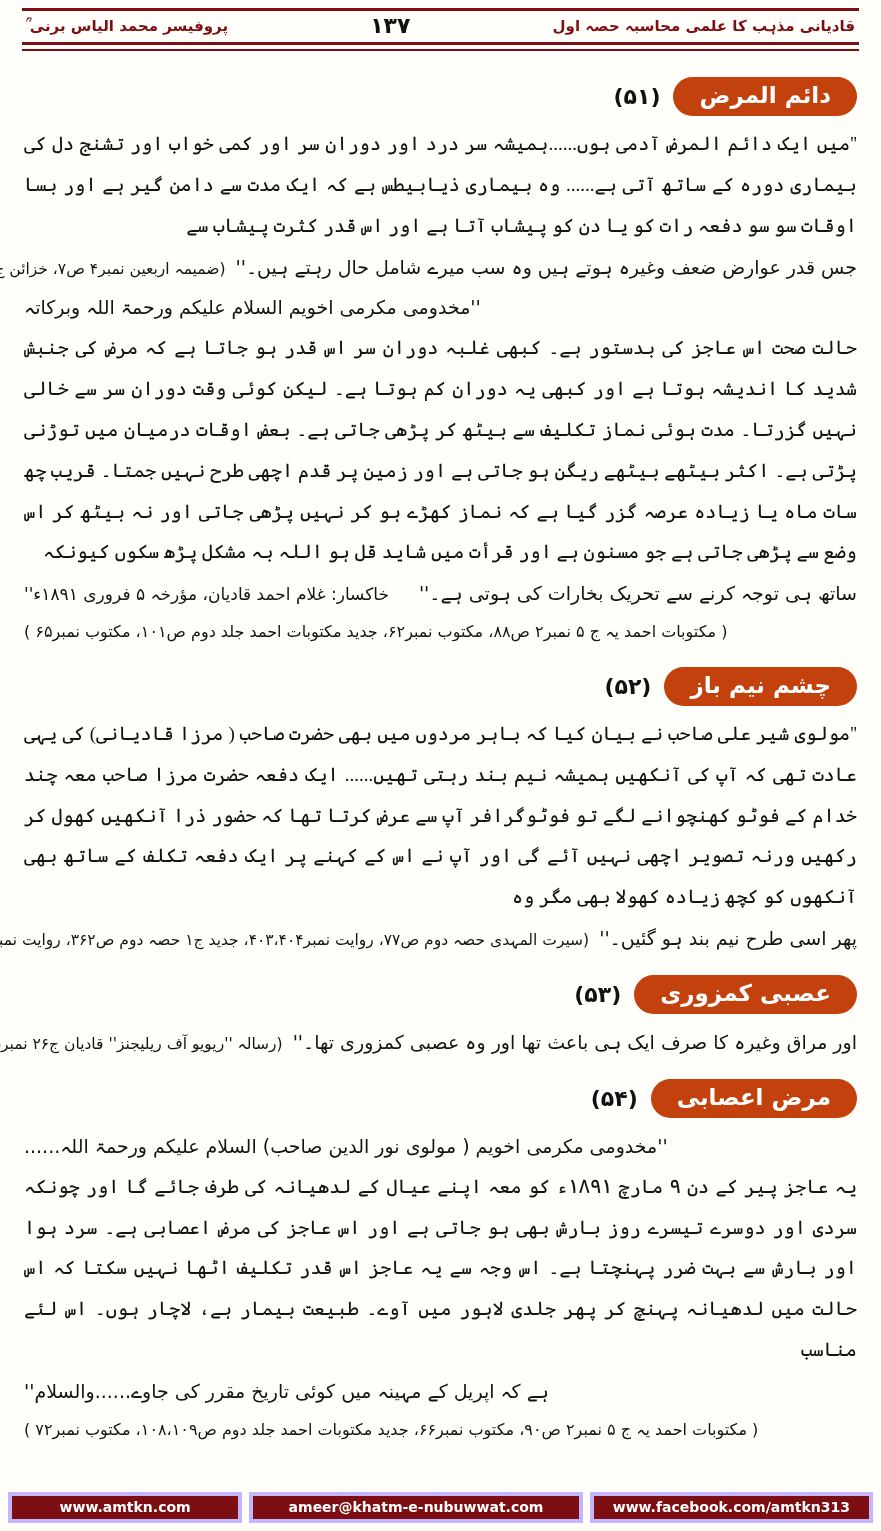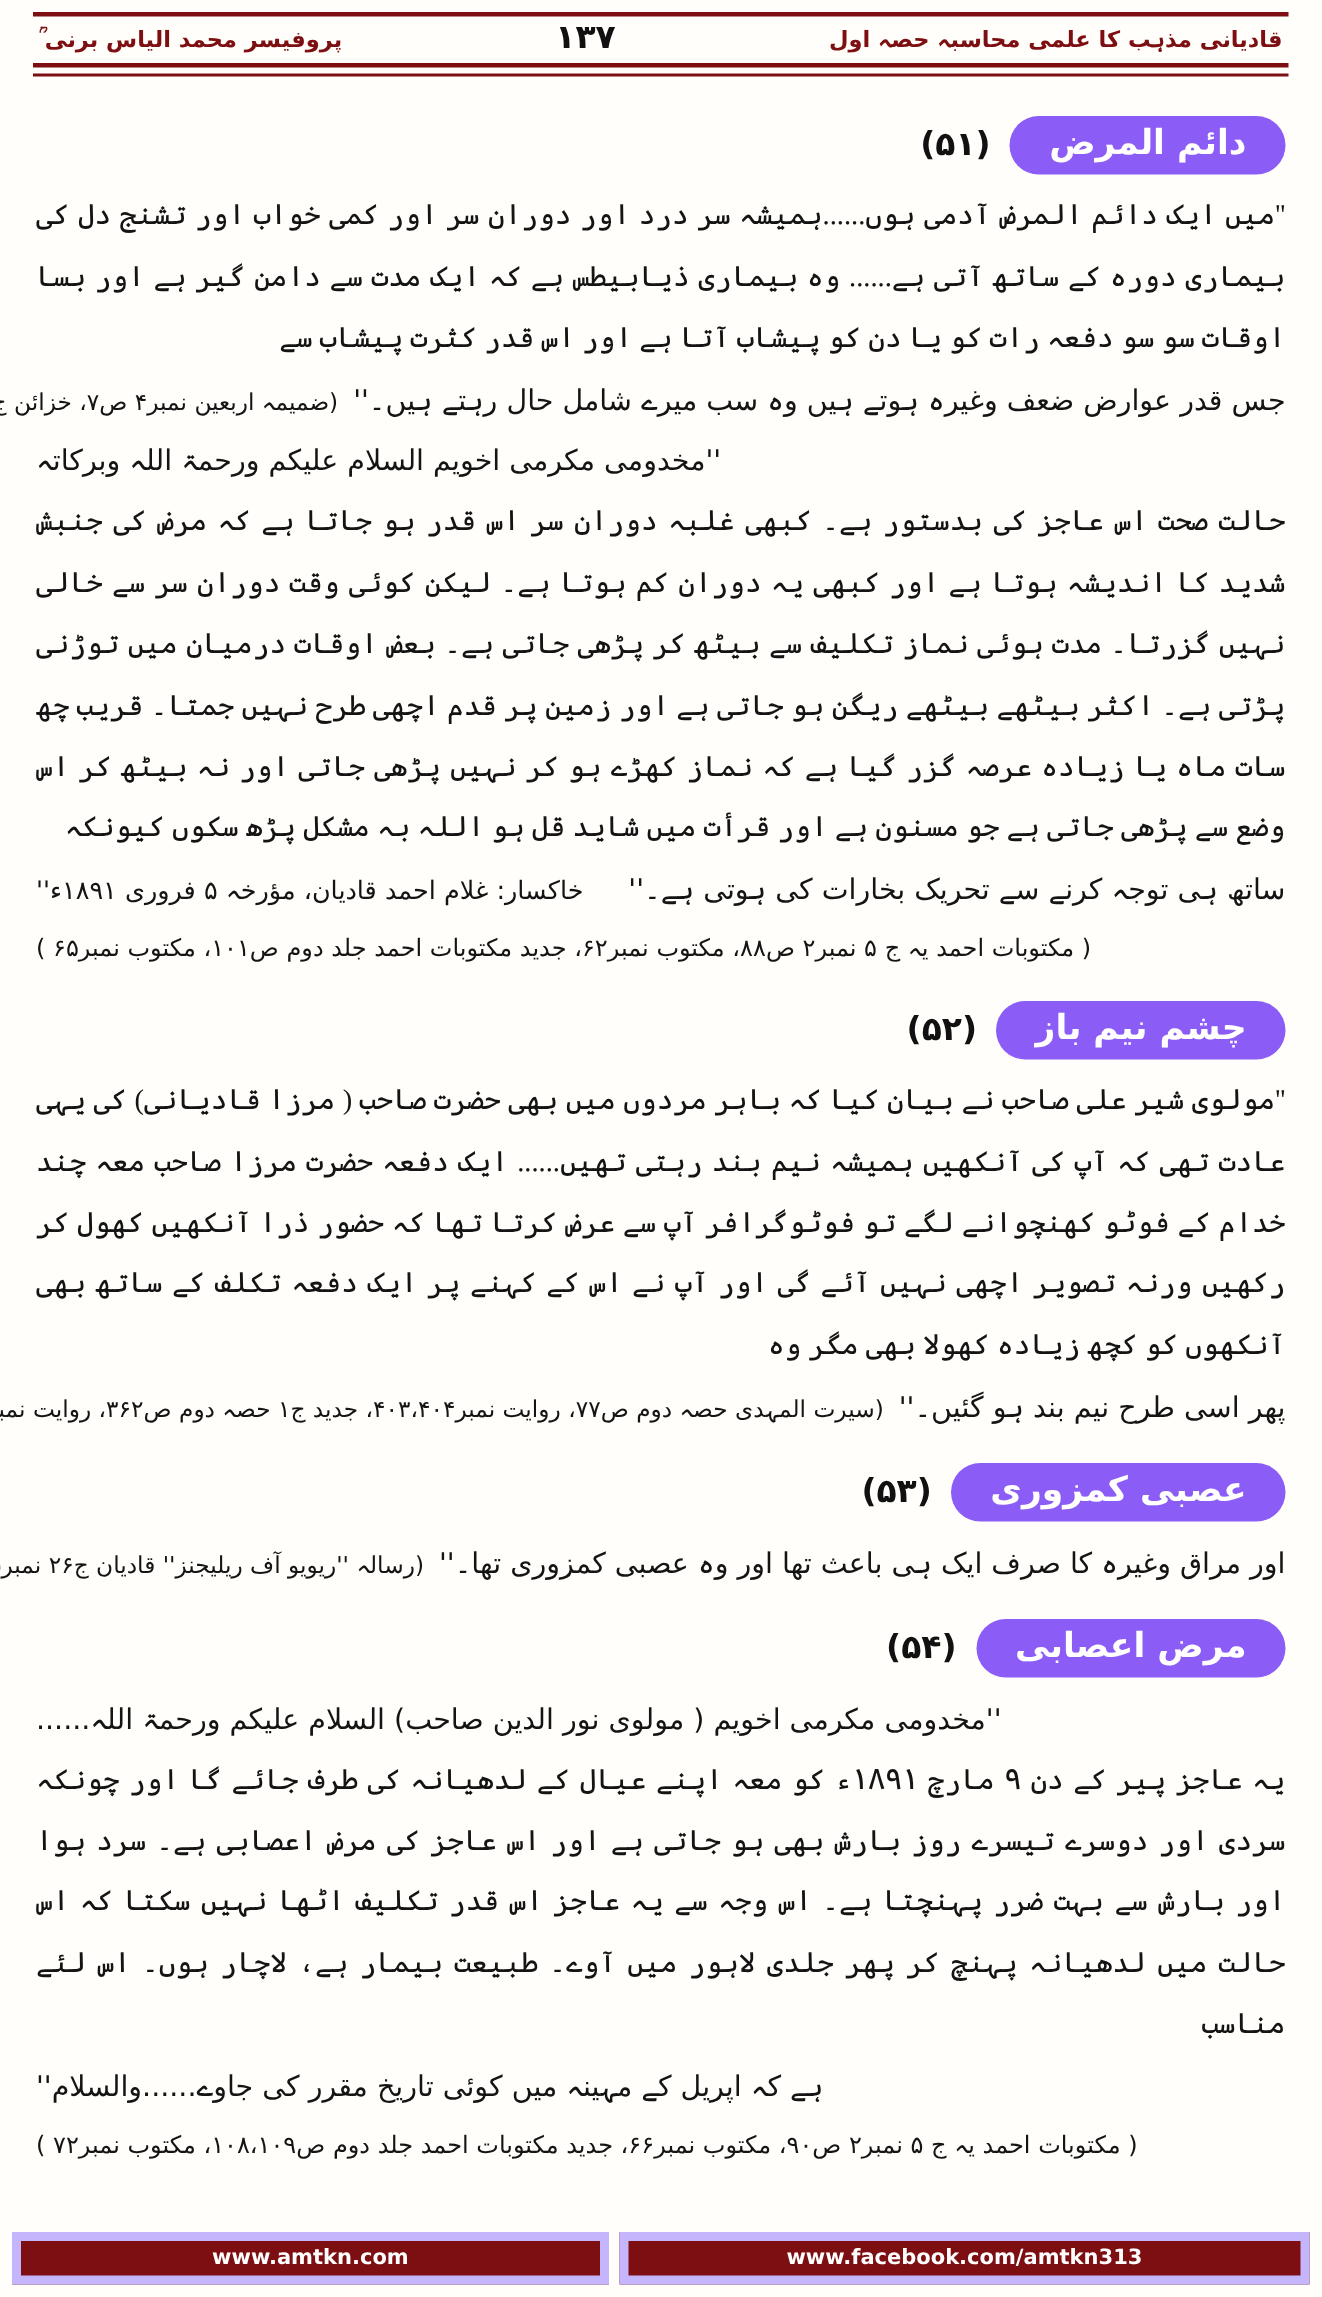--- a/index.html
+++ b/index.html
@@ -32,21 +32,21 @@
   main{
     flex:1 1 auto; overflow:hidden;
     direction:rtl;
     padding:10px 24px 0;
   }
   .section-heading{
     display:flex; align-items:center; gap:13px;
     margin:16px 0 8px; direction:rtl;
   }
   .pill{
-    background:#8b5cf6; color:#ffffff;
+    background:#c2410c; color:#ffffff;
     font-size:23px; font-weight:bold;
     padding:5px 26px 8px; border-radius:26px;
     white-space:nowrap;
   }
   .num{ font-size:22px; font-weight:bold; color:#111; white-space:nowrap; }
   .para{
     font-size:19px; line-height:2.15;
     text-align:justify; color:#141414;font-family:Liberation Serif, serif;
   }
   .tailline{
@@ -64,21 +64,21 @@
     font-size:19px; line-height:2.15;
     text-align:left;
   }
   
   footer{
     display:flex; direction:ltr; gap:7px;
     padding:6px 8px 8px; align-items:stretch;
   }
   .bar{
     background:#7d0f12;
-    border:6px solid #c4b5fd;
+    border:4px solid #c4b5fd;
     color:#ffffff; text-align:right;
     font-size:14px; font-weight:bold;
     padding:3px 19px 4px;
     display:flex; align-items:center; justify-content:center;
   }
   .bar span{ color:#fff; }
   .bar.website{ flex:0.95; }
   .bar.email{ flex:1.45; }
   .bar.facebook{ flex:1.12; }
 </style>
@@ -151,18 +151,21 @@
       <p class="centerline">ہے کہ اپریل کے مہینہ میں کوئی تاریخ مقرر کی جاوے......والسلام''</p>
       <p class="refline">( مکتوبات احمد یہ ج ۵ نمبر۲ ص۹۰، مکتوب نمبر۶۶، جدید مکتوبات احمد جلد دوم ص۱۰۸،۱۰۹، مکتوب نمبر۷۲ )</p>
     </section>
 
   </main>
 
   <footer>
     <div class="bar website">
       <span>www.amtkn.com</span>
     </div>
+    <div class="bar email">
+      <span>ameer@khatm-e-nubuwwat.com</span>
+    </div>
     <div class="bar facebook">
       <span>www.facebook.com/amtkn313</span>
     </div>
   </footer>
 
 </div>
 
 </body></html>

